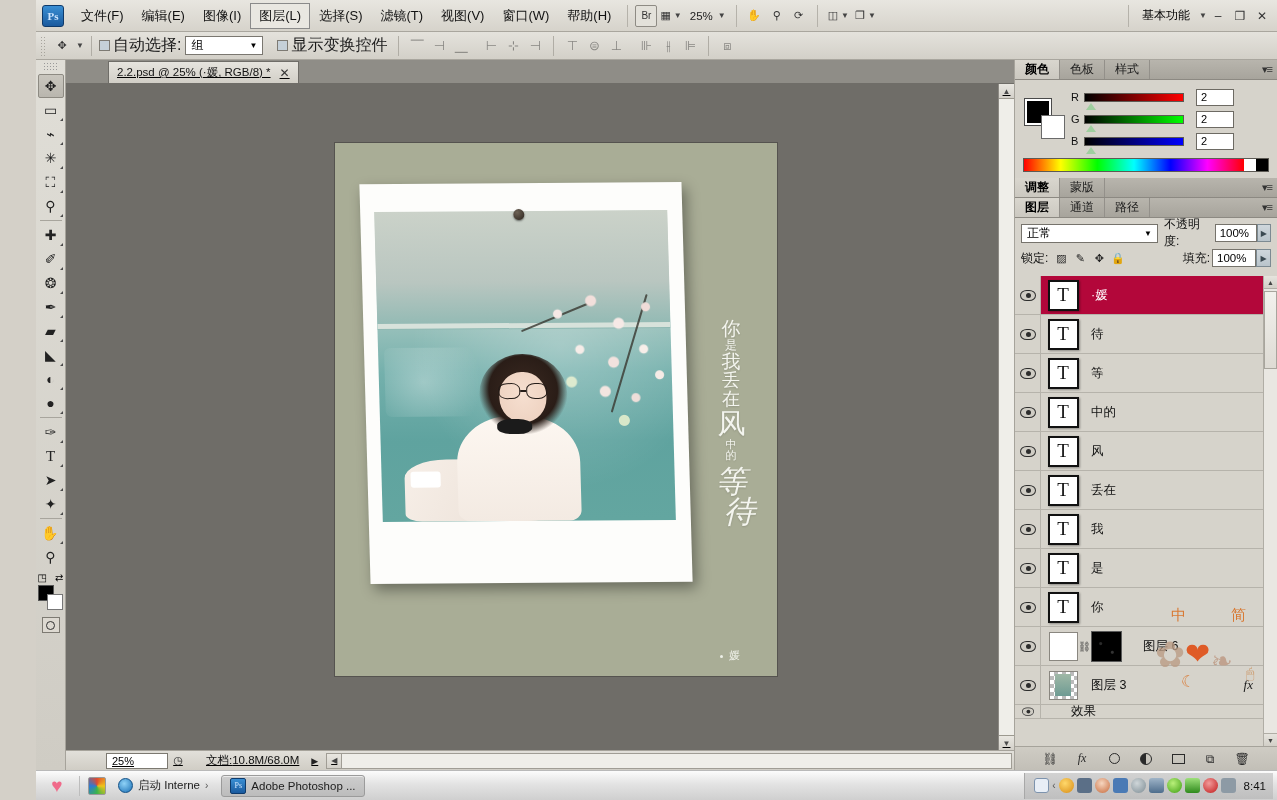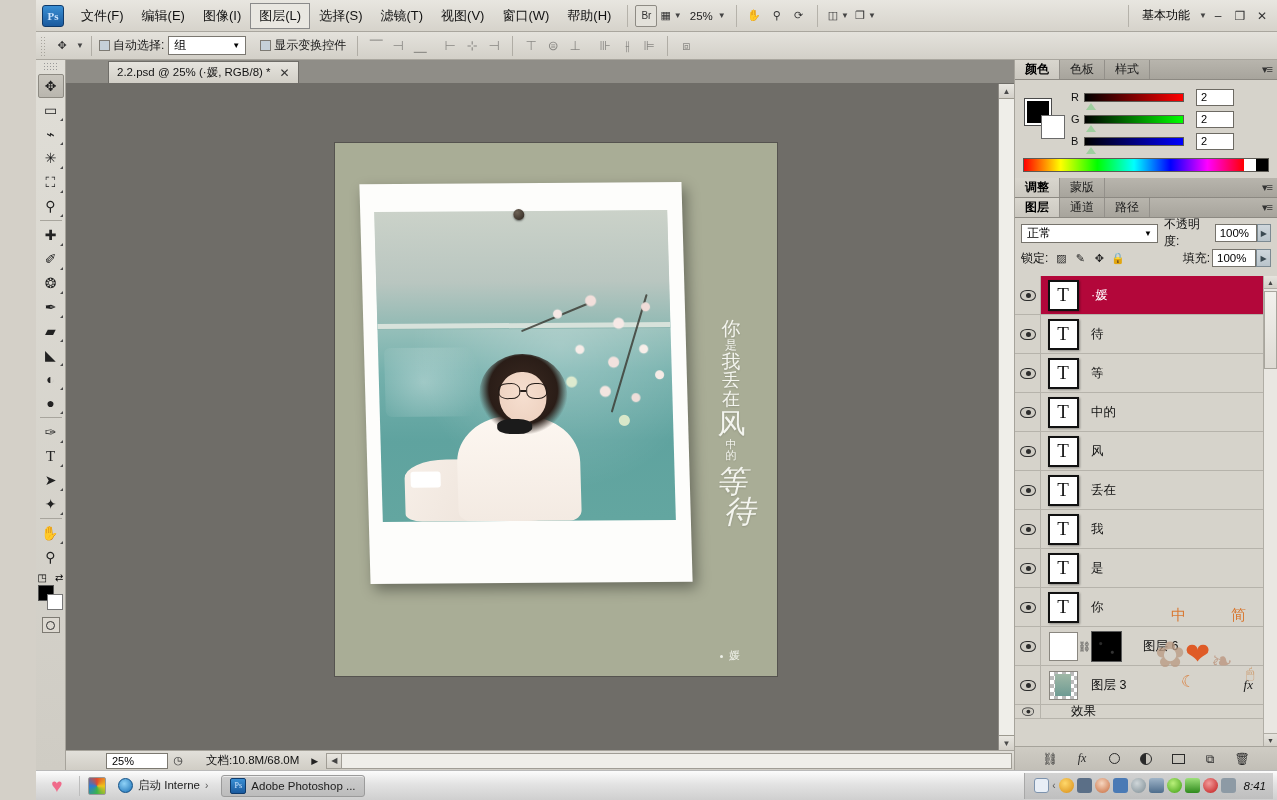--- a/index.html
+++ b/index.html
@@ -53,21 +53,21 @@
   .optbar {
     height: 28px; flex: 0 0 28px;
     background: linear-gradient(#e4e2dc,#d3d0c8);
     border-bottom: 1px solid #a9a69e;
     display: flex; align-items: center; padding-left: 4px;
   }
   .grip { width: 7px; height: 20px; background-image: radial-gradient(#9a978f 40%, transparent 41%);
           background-size: 3px 3px; opacity:.8; margin-right:4px; }
   .opt-sep { width: 1px; height: 20px; background: #b0ada5; margin: 0 7px; }
   .opt-check { width: 11px; height: 11px; border: 1px solid #7d7a73; background: #c5d0d8; margin-right: 3px; }
-  .opt-text { font-size: 12px; color: #1a1a1a; margin-right: 4px; }
+  .opt-text { font-size: 16px; color: #1a1a1a; margin-right: 4px; }
   .opt-select {
     width: 78px; height: 19px; background: #fff; border: 1px solid #7a7770;
     display: flex; align-items: center; padding-left: 5px; font-size: 12px; position: relative;
   }
   .opt-select .arw { position:absolute; right:5px; font-size:8px; }
   .align-btn {
     width: 20px; height: 20px; margin: 0 1px; opacity: .45;
     display:flex; align-items:center; justify-content:center; font-size:13px; color:#222;
   }
 
@@ -93,21 +93,21 @@
                border-left:3px solid transparent; border-bottom: 3px solid #4a4a4a; }
   .tool-div { width: 22px; height: 1px; background: #a8a59d; margin: 2px 0; }
   .swatches { position: relative; width: 26px; height: 28px; margin-top: 2px; }
   .sw-fg { position:absolute; left:0; top:0; width:16px; height:16px; background:#000; border:1px solid #555; }
   .sw-bg { position:absolute; left:9px; top:9px; width:16px; height:16px; background:#fff; border:1px solid #777; }
   .qmask { width: 18px; height: 16px; border: 1px solid #7d7a72; background:#ddd9d1;
            display:flex; align-items:center; justify-content:center; margin-top:4px; }
   .qmask i { width:9px;height:9px;border:1.5px solid #333;border-radius:50%; display:block;}
 
   
-  .docarea { flex: 1 1 auto; display: flex; flex-direction: column; min-width:0; }
+  .docarea { flex: 1 1 auto; display: flex; flex-direction: column; min-width:0;text-decoration:underline; }
   .tabbar {
     height: 24px; flex:0 0 24px; background:#8f8d87; display:flex; align-items:flex-end;
     border-bottom: 1px solid #6f6d68;
   }
   .doctab {
     height: 22px; background: linear-gradient(#e6e4de,#d2cfc7); border:1px solid #6f6d68; border-bottom:none;
     display:flex; align-items:center; padding: 0 8px; font-size: 11.5px; color:#141414; margin-left: 42px;
   }
   .doctab .x { margin-left: 9px; font-size: 12px; color:#333; }
   .canvas-wrap { flex:1 1 auto; position: relative; background: #6f6d68; display:flex; min-height:0;}
@@ -368,21 +368,21 @@
                      box-shadow: inset 0 1px 0 rgba(255,255,255,.6); }
   .ie-ico { width:15px;height:15px;border-radius:50%;
             background: radial-gradient(circle at 40% 35%, #8fd2f7, #1a6fb5); border:1px solid #0f4f86;}
   .ps-small { width:16px;height:16px;background:linear-gradient(#3a8fd4,#1a5a9e);
               border:1px solid #0e3a6b; border-radius:2px; color:#cfe6ff; font-size:8px;
               display:flex;align-items:center;justify-content:center;font-family:"Liberation Serif",serif;}
   .tray { margin-left:auto; display:flex; align-items:center; gap:3px;
           background: linear-gradient(#d2d2d2,#bfbfbf); border-left:1px solid #a8a8a8;
           height:26px; padding: 0 7px 0 9px; }
   .tray-ico { width:15px;height:15px;border-radius:3px; display:block;}
-  .tray-time { font-size:11.5px; color:#111; margin-left:5px;font-style:italic; }
+  .tray-time { font-size:11.5px; color:#111; margin-left:5px; }
 </style>
 </head>
 <body>
 
 <div class="app">
 
   <div class="menubar">
     <div class="ps-logo">Ps</div>
     <div class="menu-item">文件(F)</div>
     <div class="menu-item">编辑(E)</div>

